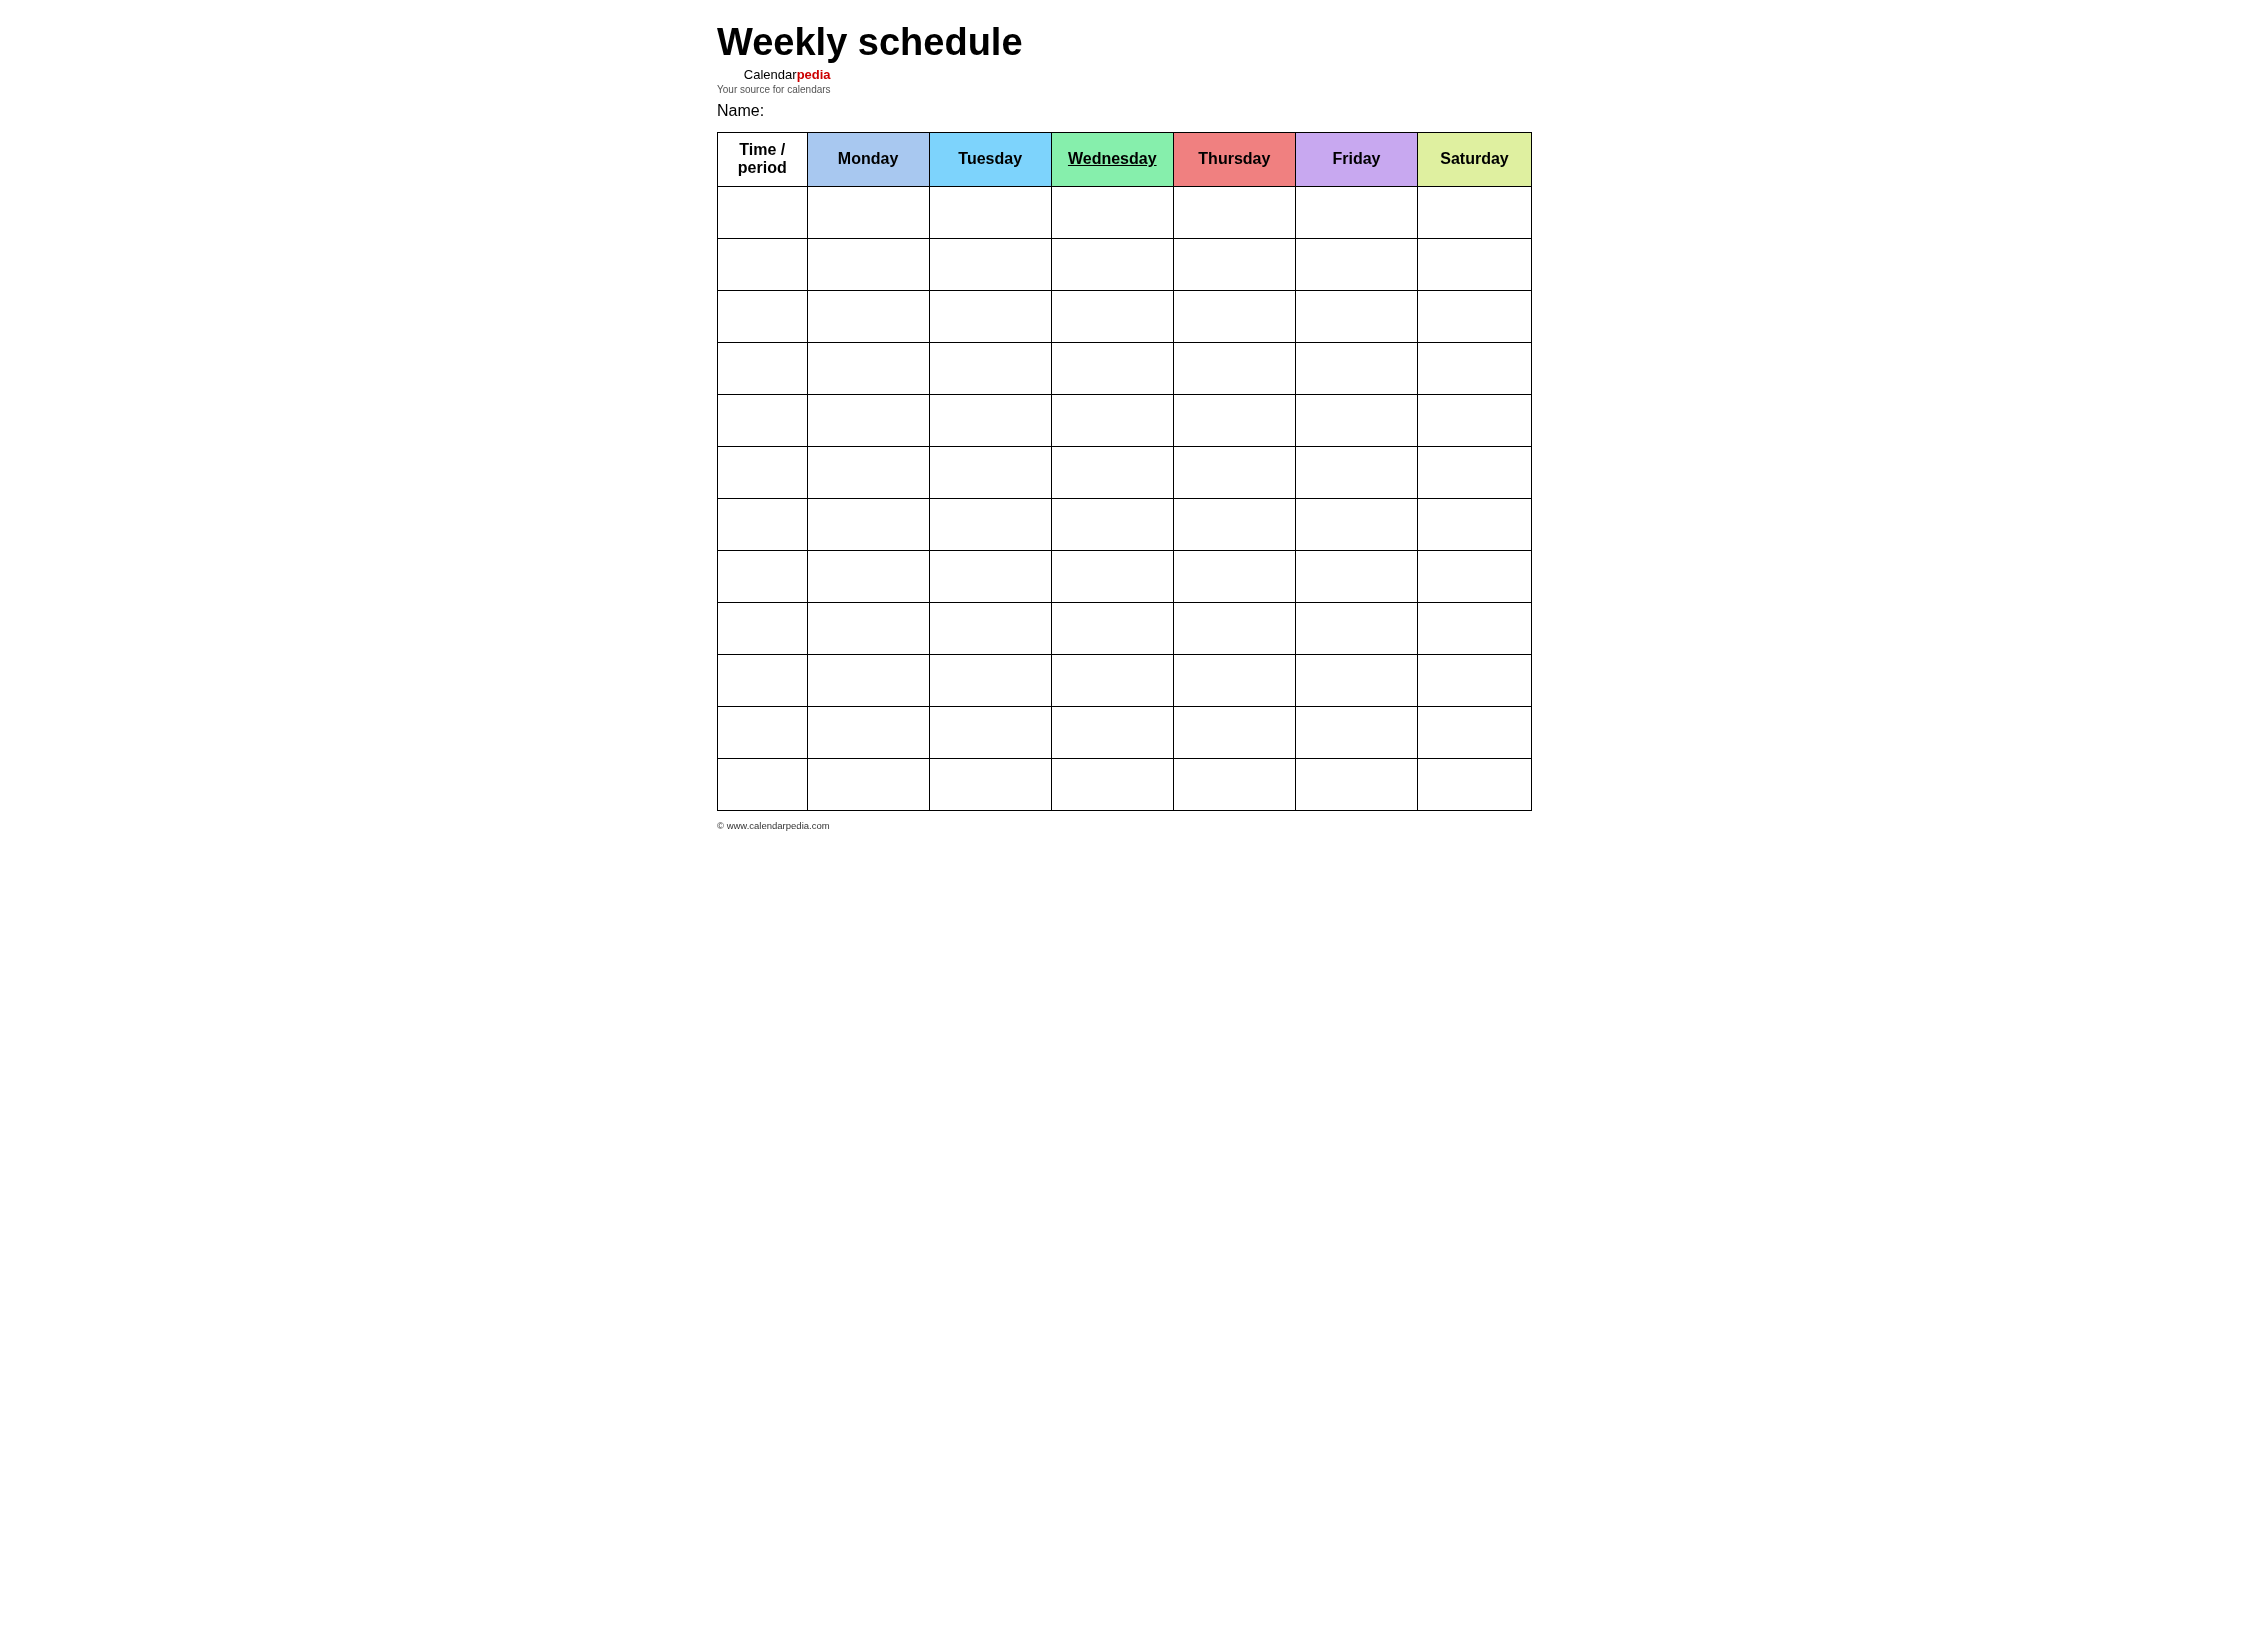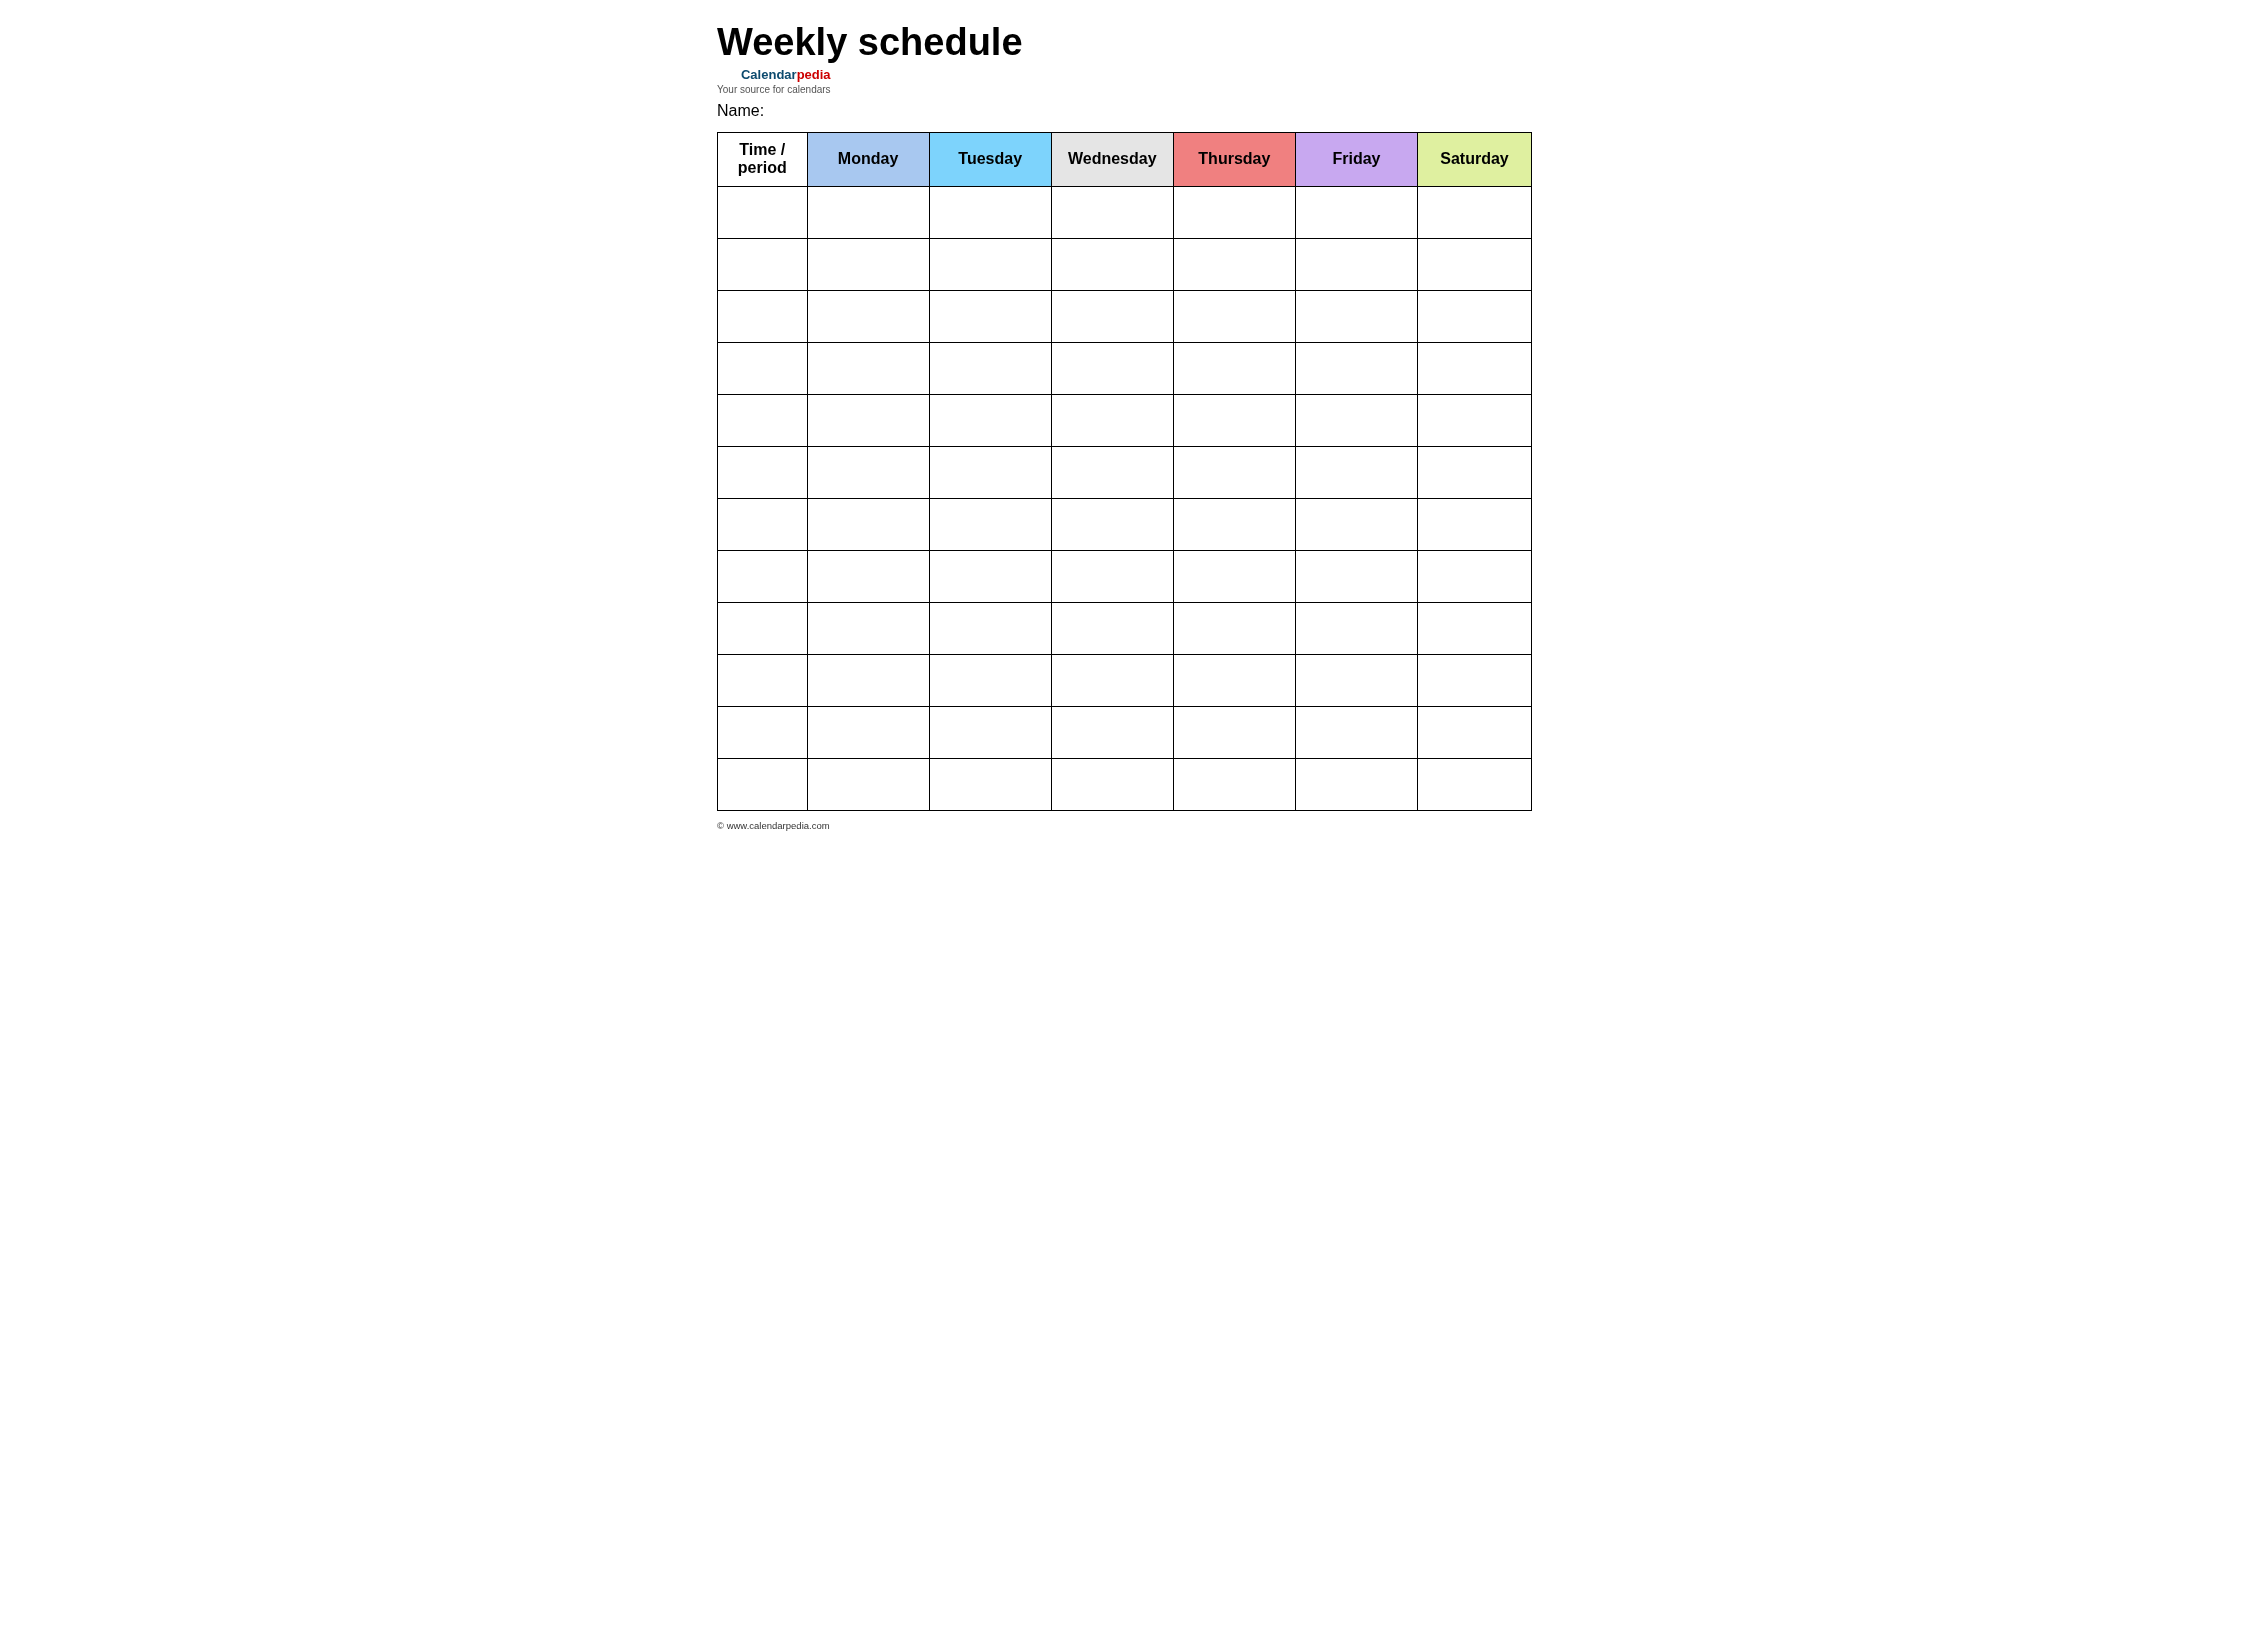--- a/index.html
+++ b/index.html
@@ -42,22 +42,22 @@
     }
 
     .logo-text {
       font-size: 13px;
       color: #000000;
       font-weight: normal;
       line-height: 1.2;
     }
 
     .logo-text .calendar {
-      color: #0c4a6e;
-      font-weight: bold;
+      color: #000000;
+      font-weight: normal;
     }
 
     .logo-text .pedia {
       color: #cc0000;
       font-weight: bold;
     }
 
     .logo-tagline {
       font-size: 10px;
       color: #555555;
@@ -108,22 +108,23 @@
       background-color: #a8c8f0;
       width: 15%;
     }
 
     .col-tuesday {
       background-color: #7dd3fc;
       width: 15%;
     }
 
     .col-wednesday {
-      background-color: #e5e5e5;
-      width: 15%;
+      background-color: #86efac;
+      width: 15%;
+      text-decoration: underline;
     }
 
     .col-thursday {
       background-color: #f08080;
       width: 15%;
     }
 
     .col-friday {
       background-color: #c8a8f0;
       width: 15%;

